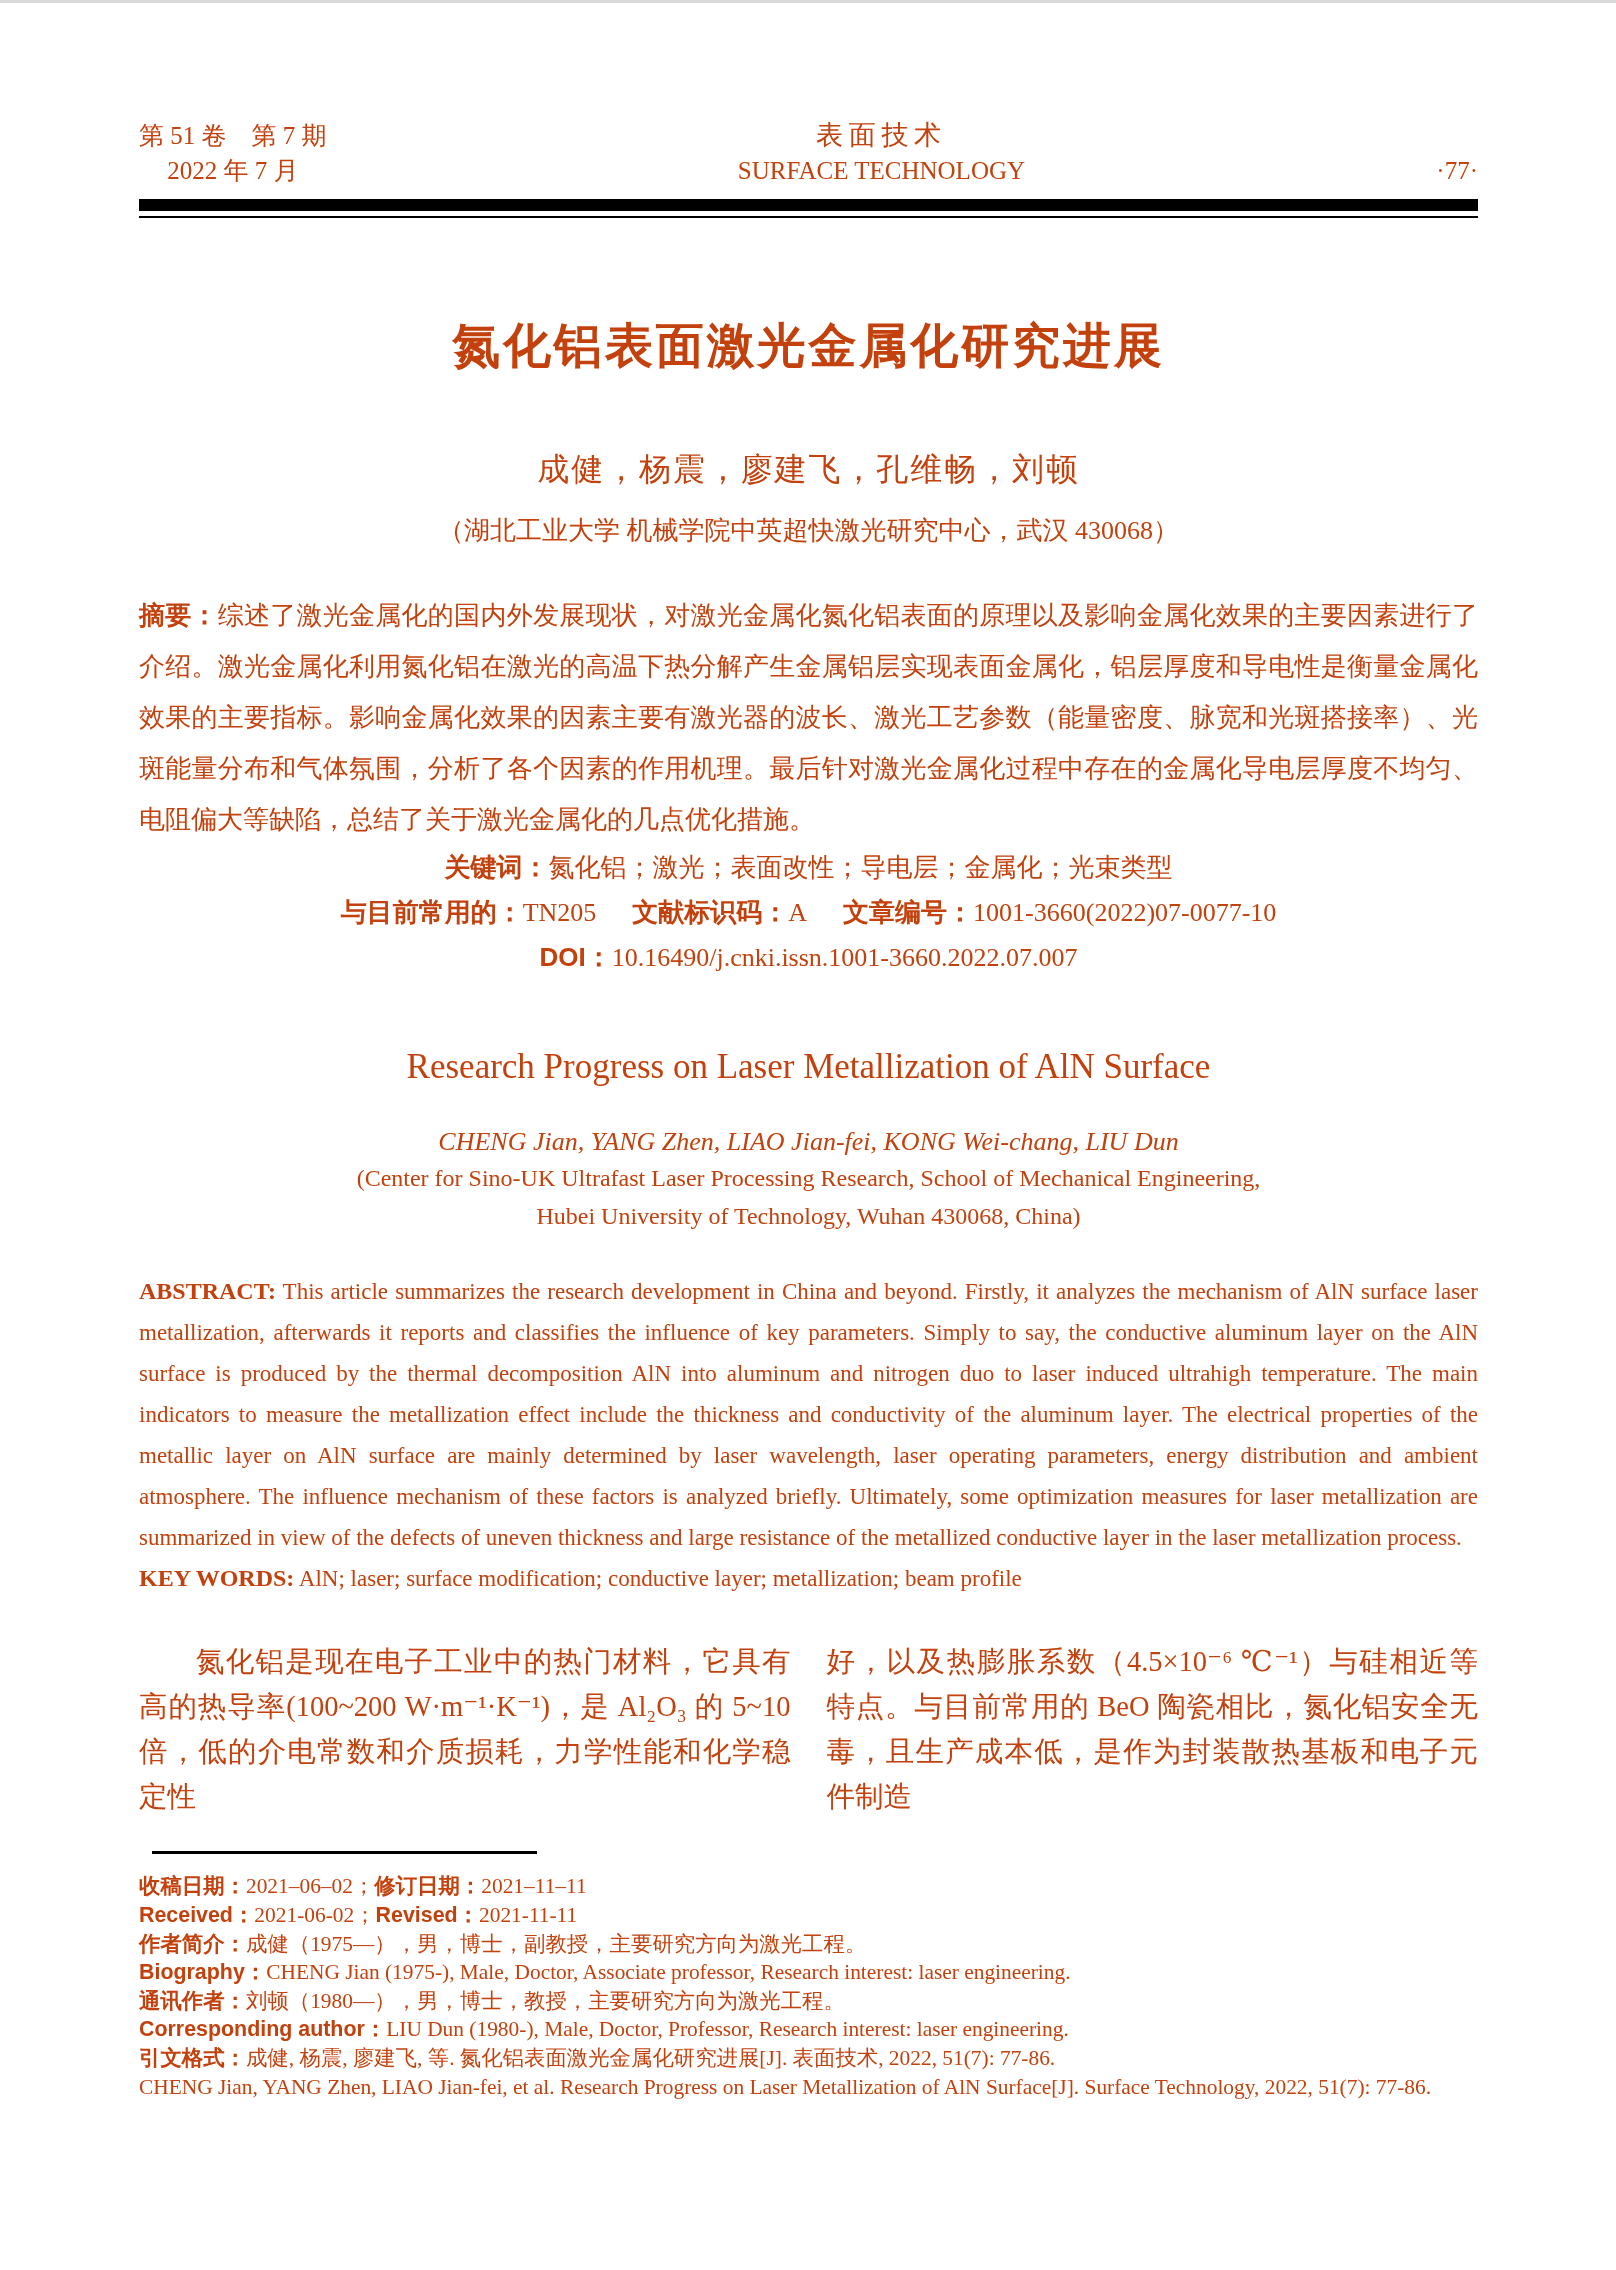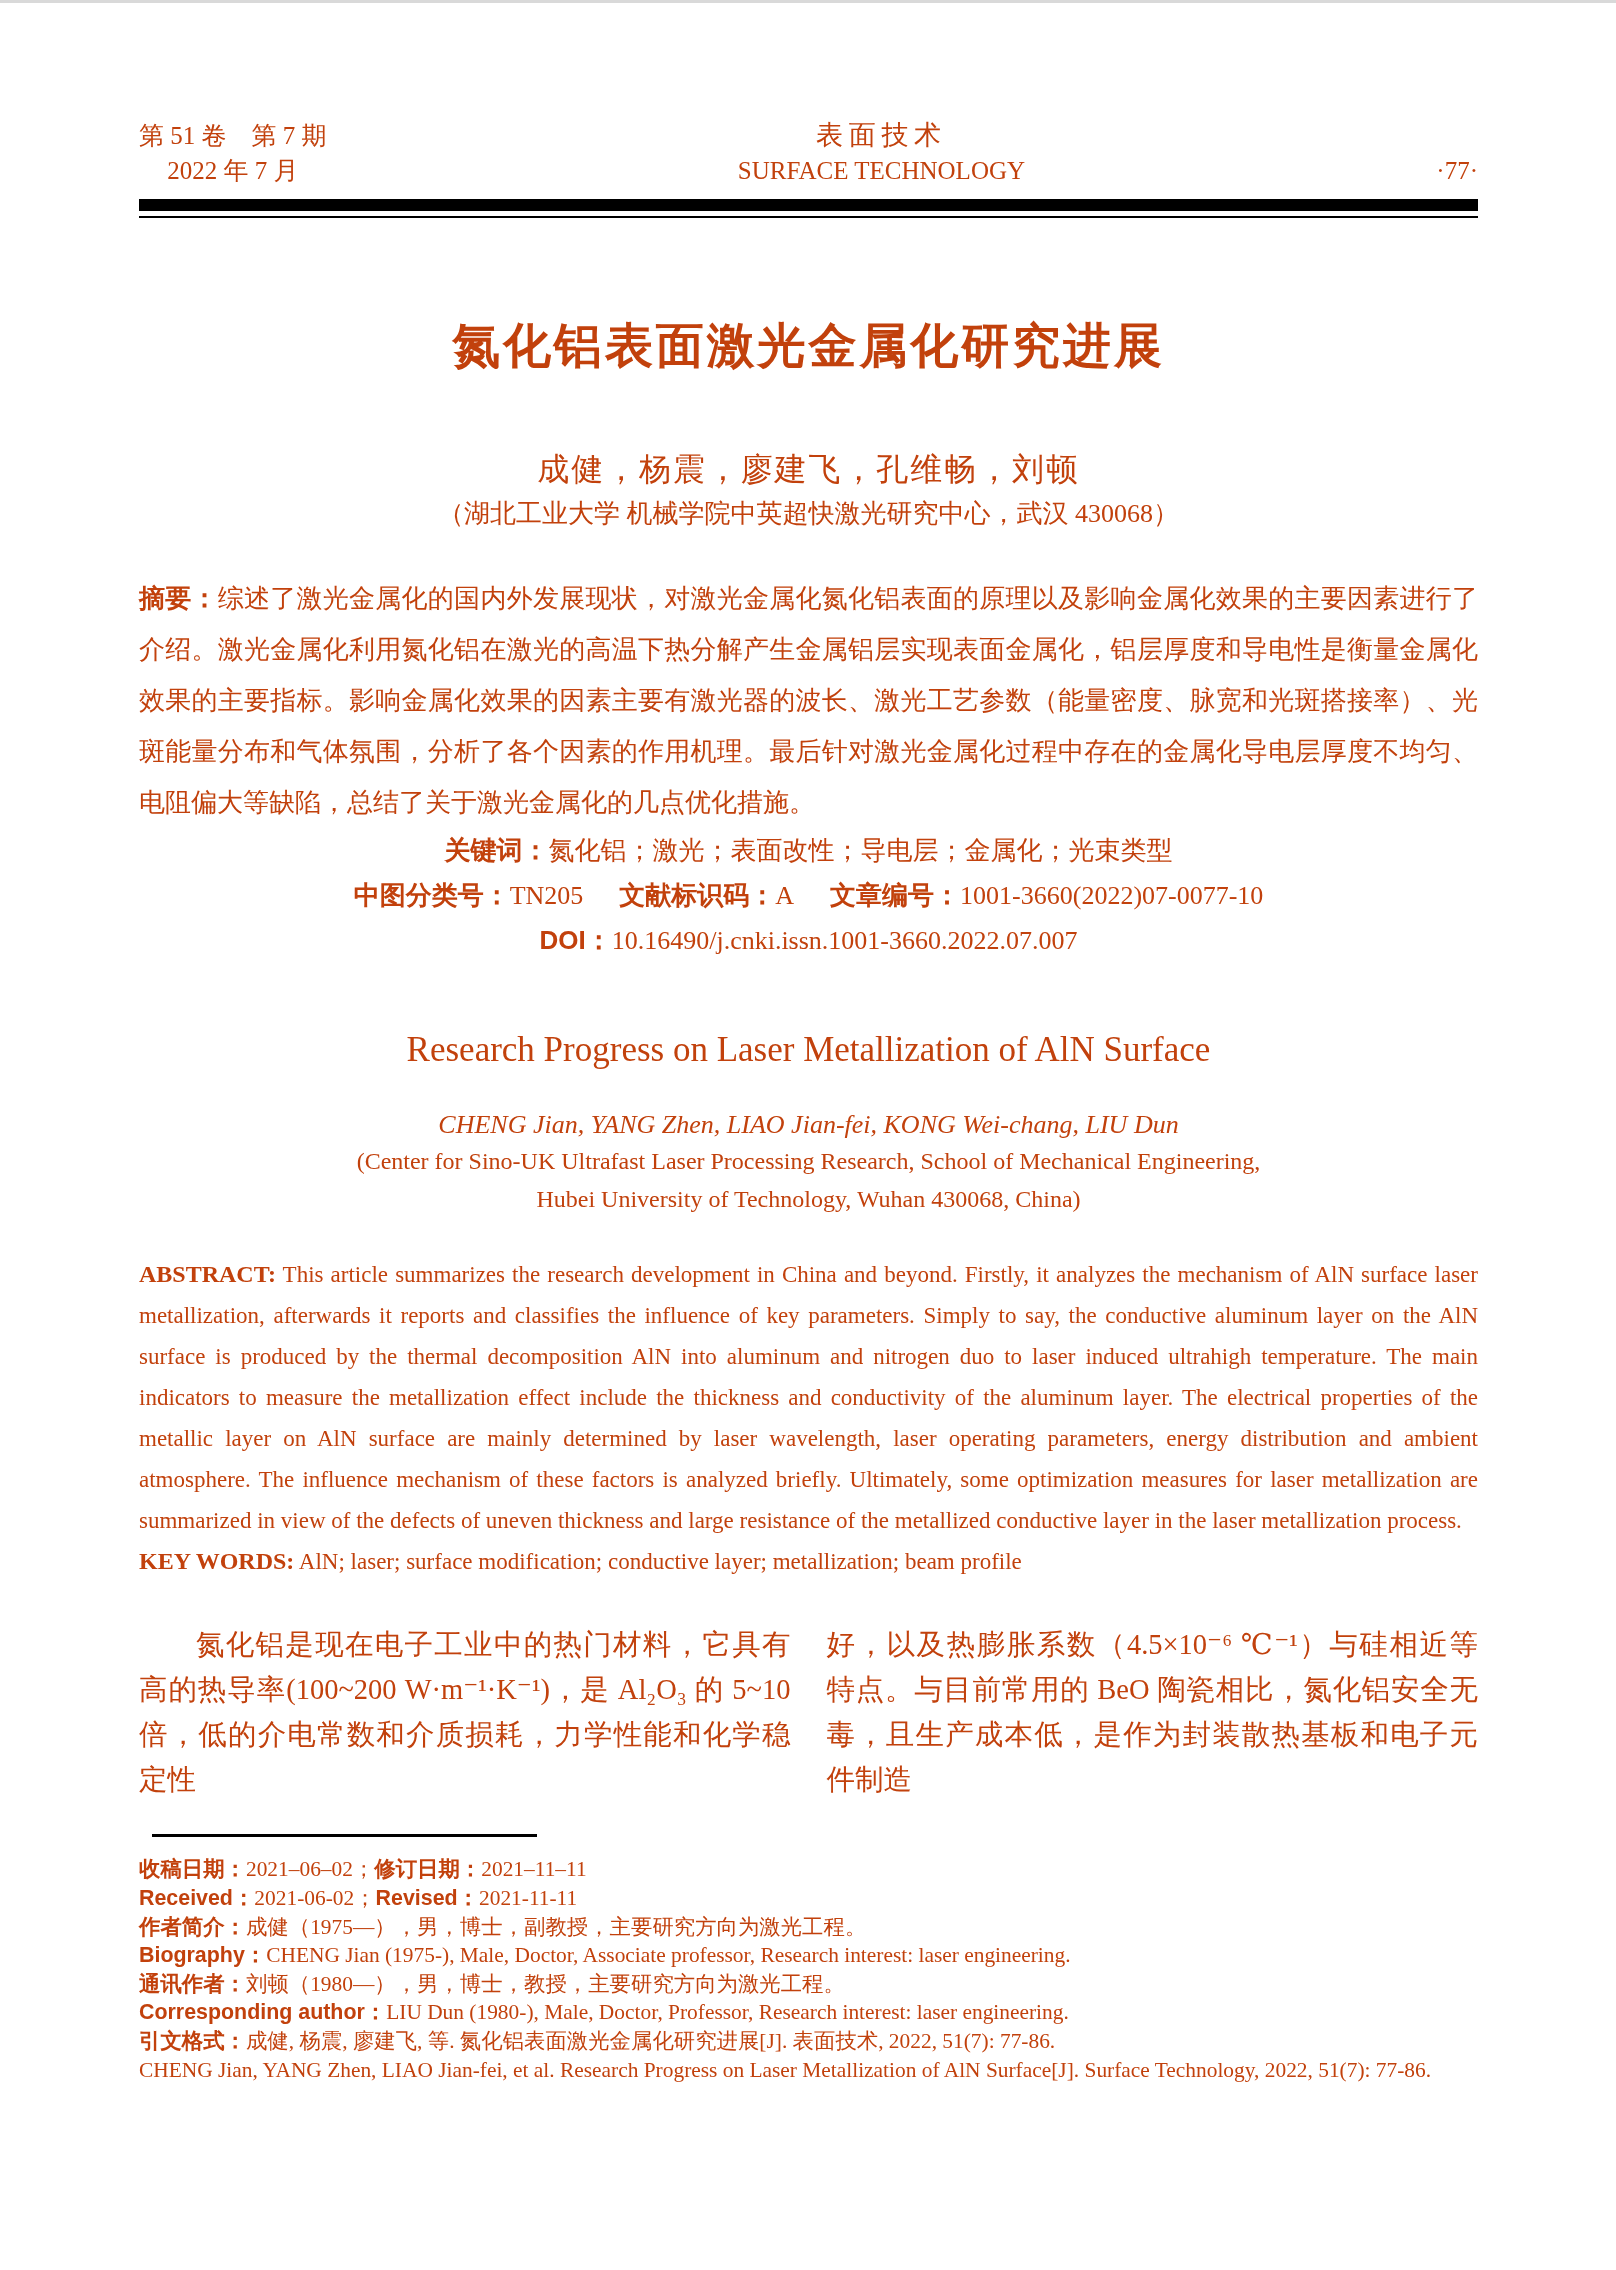--- a/index.html
+++ b/index.html
@@ -19,21 +19,21 @@
   .hdr-right{font-size:25px;}
   .rule-thick{height:11.4px;background:#000;margin-top:11.4px;}
   .rule-thin{height:2.9px;background:#000;margin-top:4.8px;}
   
   .title-cn{
     margin:99px 0 0 0;text-align:center;
     font-family:"Liberation Sans","DejaVu Sans",sans-serif;
     font-size:48px;font-weight:bold;letter-spacing:2.9px;line-height:57px;
   }
   .authors-cn{margin-top:74px;text-align:center;font-size:32px;letter-spacing:1.9px;line-height:42px;}
-  .affil-cn{margin-top:7px;text-align:center;font-size:26px;line-height:34px;}
+  .affil-cn{margin-top:24px;text-align:center;font-size:26px;line-height:34px;}
   .abs-cn{margin:42px 0 0 0;font-size:26px;line-height:51px;text-align:justify;}
   .abs-cn b,.kw-cn b,.clc b,.doi b{font-family:"Liberation Sans","DejaVu Sans",sans-serif;font-weight:bold;}
   .kw-cn,.clc,.doi{margin:0;font-size:26px;line-height:45px;text-align:center;}
   .gap{margin-left:36px;}
   
   .title-en{margin:63px 0 0 0;text-align:center;font-size:35px;font-weight:normal;line-height:48px;}
   .authors-en{margin-top:34px;text-align:center;font-style:italic;font-size:26px;line-height:34px;}
   .affil-en{text-align:center;font-size:24px;line-height:38px;}
   .abs-en{margin:36px 0 0 0;font-size:23px;line-height:41px;text-align:justify;}
   .kw-en{margin:0;font-size:23px;line-height:41px;}
@@ -68,21 +68,21 @@
   <div class="rule-thin"></div>
 
   <h1 class="title-cn">氮化铝表面激光金属化研究进展</h1>
   <div class="authors-cn">成健，杨震，廖建飞，孔维畅，刘顿</div>
   <div class="affil-cn">（湖北工业大学 机械学院中英超快激光研究中心，武汉 430068）</div>
 
   <p class="abs-cn"><b>摘要：</b><span>综述了激光金属化的国内外发展现状，对激光金属化氮化铝表面的原理以及影响金属化效果的主要因素进行了介绍。激光金属化利用氮化铝在激光的高温下热分解产生金属铝层实现表面金属化，铝层厚度和导电性是衡量金属化效果的主要指标。影响金属化效果的因素主要有激光器的波长、激光工艺参数（能量密度、脉宽和光斑搭接率）、光斑能量分布和气体氛围，分析了各个因素的作用机理。最后针对激光金属化过程中存在的金属化导电层厚度不均匀、电阻偏大等缺陷，总结了关于激光金属化的几点优化措施。</span></p>
 
   <p class="kw-cn"><b>关键词：</b><span>氮化铝；激光；表面改性；导电层；金属化；光束类型</span></p>
 
-  <p class="clc"><b>中图分类号：</b><span>TN205</span><b class="gap">文献标识码：</b><span>A</span><b class="gap">文章编号：</b><span>1001-3660(2022)07-0077-10</span></p>
+  <p class="clc"><b>与目前常用的：</b><span>TN205</span><b class="gap">文献标识码：</b><span>A</span><b class="gap">文章编号：</b><span>1001-3660(2022)07-0077-10</span></p>
 
   <p class="doi"><b>DOI：</b><span>10.16490/j.cnki.issn.1001-3660.2022.07.007</span></p>
 
   <h2 class="title-en">Research Progress on Laser Metallization of AlN Surface</h2>
   <div class="authors-en">CHENG Jian, YANG Zhen, LIAO Jian-fei, KONG Wei-chang, LIU Dun</div>
   <div class="affil-en">
     <div>(Center for Sino-UK Ultrafast Laser Processing Research, School of Mechanical Engineering,</div>
     <div>Hubei University of Technology, Wuhan 430068, China)</div>
   </div>
 

